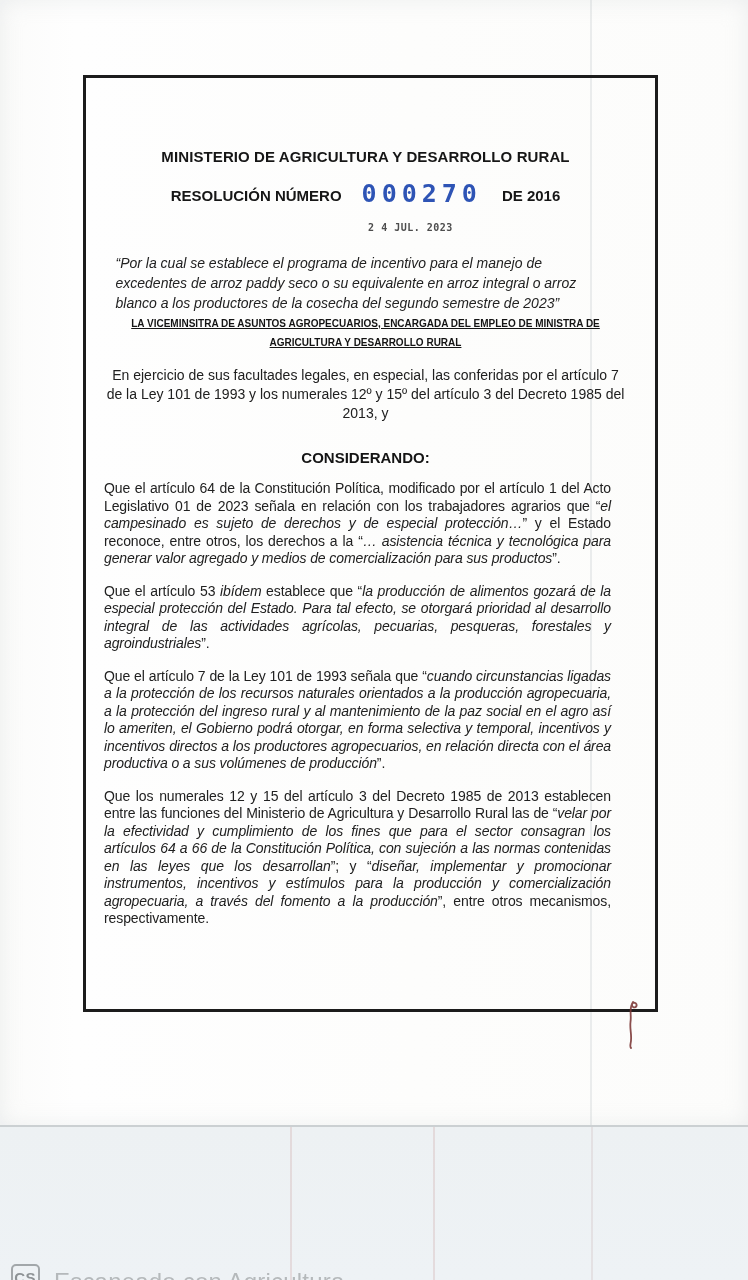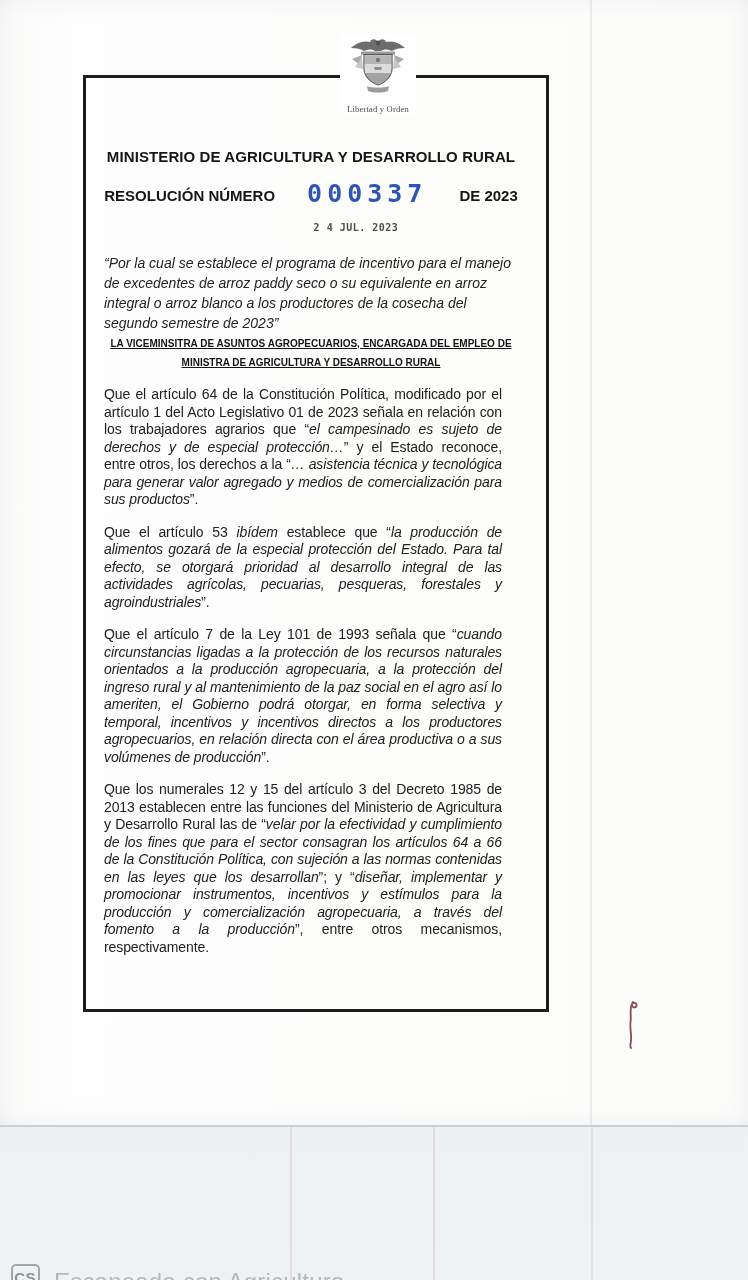--- a/index.html
+++ b/index.html
@@ -22,32 +22,32 @@
   .emblem-wrap{
     position:absolute;left:340px;top:34px;width:72px;z-index:3;
     background:#ffffff;text-align:center;padding:2px 2px 1px 2px;
   }
   .emblem-caption{
     font-size:8.5px;color:#4a4a4a;margin-top:2px;letter-spacing:.2px;
     font-family:"Liberation Serif",serif;
   }
   
   .page-frame{
-    position:absolute;left:83px;top:75px;width:466px;height:937px;
+    position:absolute;left:83px;top:75px;width:575px;height:937px;
     border:3px solid #1c1c1c;box-sizing:border-box;z-index:2;
   }
   .doc-body{
     padding:0 28px 0 18px;color:#1f1f1f;
   }
   .ministry{
     margin-top:70px;text-align:center;font-weight:bold;font-size:15px;
     color:#161616;letter-spacing:.1px;
   }
   .resolution-row{
-    margin-top:13px;display:flex;justify-content:center;align-items:baseline;gap:32px;
+    margin-top:13px;display:flex;justify-content:center;align-items:baseline;gap:20px;
   }
   .res-label,.res-suffix{font-weight:bold;font-size:15px;color:#161616;}
   .res-number{
     font-family:"DejaVu Sans Mono",monospace;font-weight:bold;font-size:25px;
     color:#2e54b5;letter-spacing:5px;transform:translateY(1px);
   }
   .date-stamp{
     margin-top:15px;text-align:center;transform:translateX(45px);
     font-family:"DejaVu Sans Mono",monospace;font-weight:bold;font-size:10px;
     color:#4d4d4d;letter-spacing:.5px;
@@ -97,57 +97,40 @@
     margin:-1px auto 0 auto;
   }
   .wm-text{font-size:24px;color:#b5b9bb;letter-spacing:.2px;}
 </style>
 </head>
 <body>
 
 <div class="scan">
   <div class="artifact-line" style="left:590px;"></div>
 
-  <div class="emblem-wrap">
-    <svg width="62" height="62" viewBox="0 0 62 62">
-      <path d="M31 6 C28 2 24 3 23 6 C16 4 8 8 4 12 C10 12 14 13 17 15 C21 13 25 13 28 15 L34 15 C37 13 41 13 45 15 C48 13 52 12 58 12 C54 8 46 4 39 6 C38 3 34 2 31 6 Z" fill="#6d6d6d"></path>
-      <circle cx="31" cy="7" r="2.4" fill="#4e4e4e"></circle>
-      <rect x="14" y="15.5" width="34" height="3.2" fill="#9a9a9a"></rect>
-      <path d="M15 19 L5 23 L13 29 Z" fill="#ababab"></path>
-      <path d="M47 19 L57 23 L49 29 Z" fill="#ababab"></path>
-      <path d="M15 21 L8 31 L16 33 Z" fill="#c6c6c6"></path>
-      <path d="M47 21 L54 31 L46 33 Z" fill="#c6c6c6"></path>
-      <path d="M17 18.5 L45 18.5 L45 32 C45 41 38 46 31 49 C24 46 17 41 17 32 Z" fill="#ececec" stroke="#555" stroke-width="1.2"></path>
-      <rect x="17.8" y="19.2" width="26.4" height="9" fill="#b5b5b5"></rect>
-      <rect x="17.8" y="28.2" width="26.4" height="9" fill="#dcdcdc"></rect>
-      <path d="M18.5 37 L43.5 37 L43 39 C40 44 36 46.5 31 48.5 C26 46.5 22 44 19 39 Z" fill="#a3a3a3"></path>
-      <circle cx="31" cy="24" r="2.2" fill="#777"></circle>
-      <path d="M27 31 L35 31 L34 34 L28 34 Z" fill="#8b8b8b"></path>
-      <path d="M20 50 C24 52 38 52 42 50 L41 55 C36 57 26 57 21 55 Z" fill="#9c9c9c"></path>
-    </svg>
-    <div class="emblem-caption">Libertad y Orden</div>
-  </div>
 
   <div class="page-frame">
     <div class="doc-body">
       <div class="ministry">MINISTERIO DE AGRICULTURA Y DESARROLLO RURAL</div>
 
       <div class="resolution-row">
         <span class="res-label">RESOLUCIÓN NÚMERO</span>
-        <span class="res-number">000337</span>
-        <span class="res-suffix">DE 2023</span>
+        <span class="res-number">000270</span>
+        <span class="res-suffix">DE 2016</span>
       </div>
 
       <div class="date-stamp">2 4 JUL. 2023</div>
 
       <div class="subject-quote">“Por la cual se establece el programa de incentivo para el manejo de excedentes de arroz paddy seco o su equivalente en arroz integral o arroz blanco a los productores de la cosecha del segundo semestre de 2023”</div>
 
       <div class="authority">LA VICEMINSITRA DE ASUNTOS AGROPECUARIOS, ENCARGADA DEL EMPLEO DE MINISTRA DE AGRICULTURA Y DESARROLLO RURAL</div>
 
+      <div class="faculties">En ejercicio de sus facultades legales, en especial, las conferidas por el artículo 7 de la Ley 101 de 1993 y los numerales 12º y 15º del artículo 3 del Decreto 1985 del 2013, y</div>
 
+      <div class="considerando">CONSIDERANDO:</div>
 
       <div class="paras">
         <div class="para"><span>Que el artículo 64 de la Constitución Política, modificado por el artículo 1 del Acto Legislativo 01 de 2023 señala en relación con los trabajadores agrarios que “</span><em>el campesinado es sujeto de derechos y de especial protección…</em><span>” y el Estado reconoce, entre otros, los derechos a la “</span><em>… asistencia técnica y tecnológica para generar valor agregado y medios de comercialización para sus productos</em><span>”.</span></div>
         <div class="para"><span>Que el artículo 53 </span><em>ibídem</em><span> establece que “</span><em>la producción de alimentos gozará de la especial protección del Estado. Para tal efecto, se otorgará prioridad al desarrollo integral de las actividades agrícolas, pecuarias, pesqueras, forestales y agroindustriales</em><span>”.</span></div>
         <div class="para"><span>Que el artículo 7 de la Ley 101 de 1993 señala que “</span><em>cuando circunstancias ligadas a la protección de los recursos naturales orientados a la producción agropecuaria, a la protección del ingreso rural y al mantenimiento de la paz social en el agro así lo ameriten, el Gobierno podrá otorgar, en forma selectiva y temporal, incentivos y incentivos directos a los productores agropecuarios, en relación directa con el área productiva o a sus volúmenes de producción</em><span>”.</span></div>
         <div class="para"><span>Que los numerales 12 y 15 del artículo 3 del Decreto 1985 de 2013 establecen entre las funciones del Ministerio de Agricultura y Desarrollo Rural las de “</span><em>velar por la efectividad y cumplimiento de los fines que para el sector consagran los artículos 64 a 66 de la Constitución Política, con sujeción a las normas contenidas en las leyes que los desarrollan</em><span>”; y “</span><em>diseñar, implementar y promocionar instrumentos, incentivos y estímulos para la producción y comercialización agropecuaria, a través del fomento a la producción</em><span>”, entre otros mecanismos, respectivamente.</span></div>
       </div>
     </div>
   </div>
 

